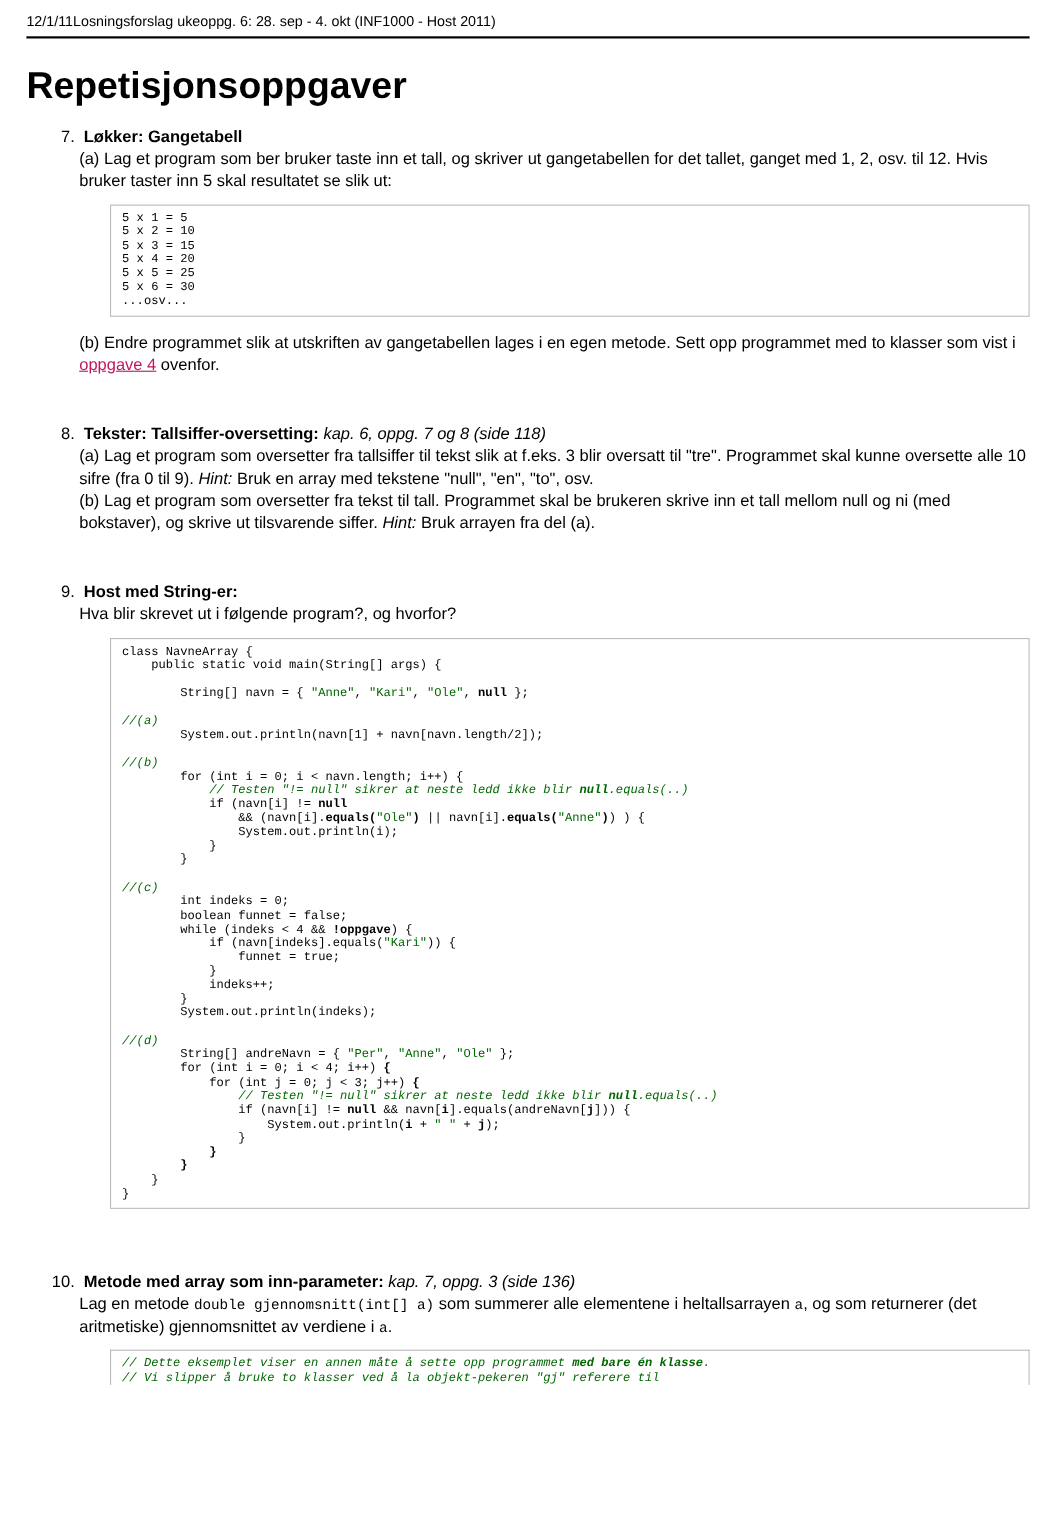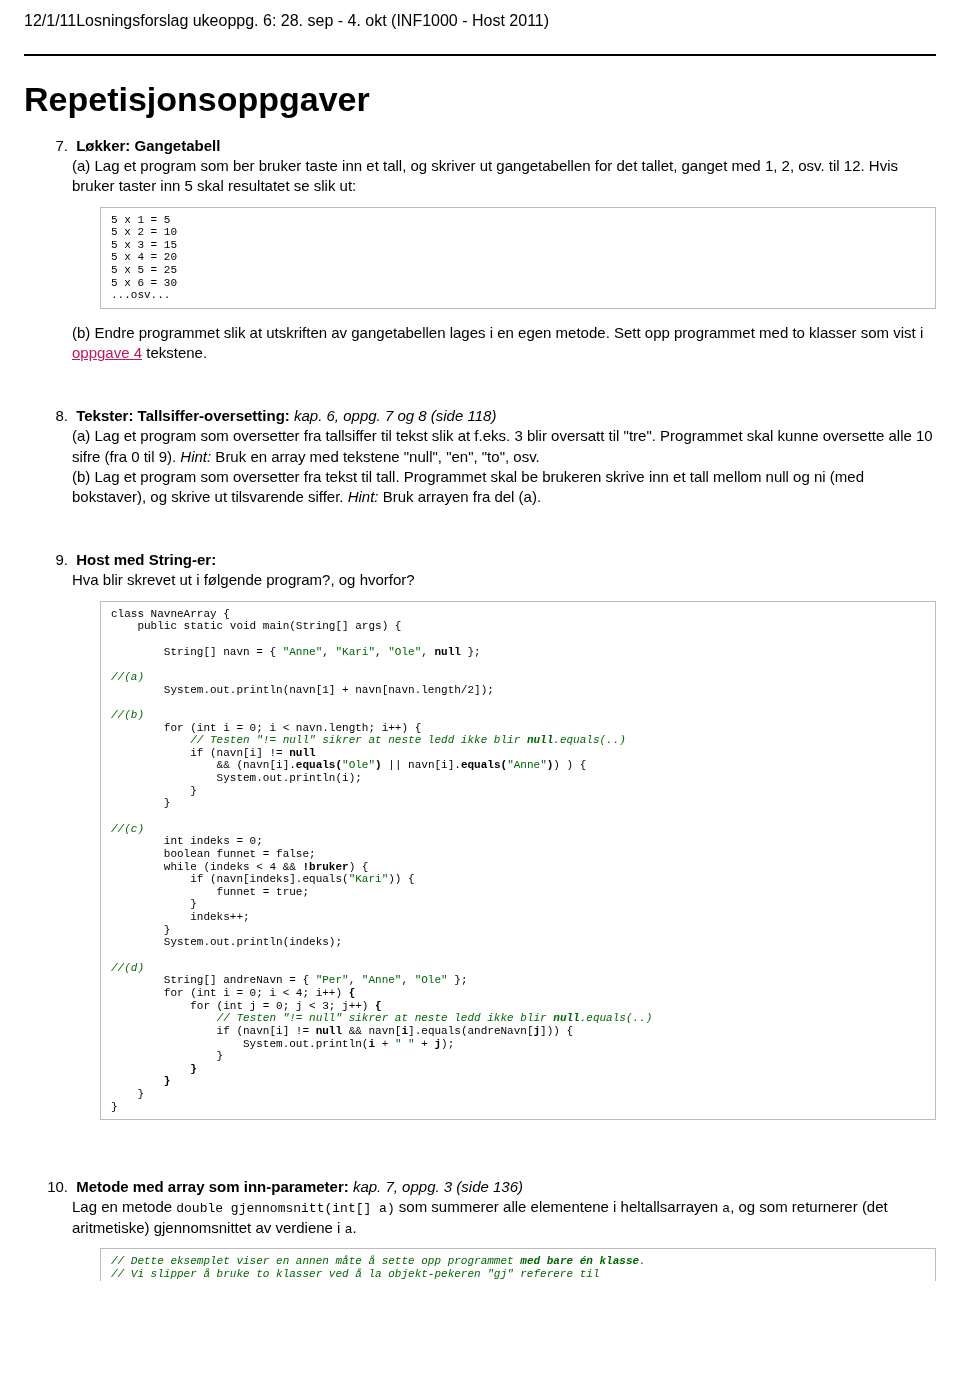--- a/index.html
+++ b/index.html
@@ -8,24 +8,24 @@
     padding: 0;
     font-family: Arial, Helvetica, sans-serif;
     background: #fff;
     color: #000;
     width: 960px;
   }
   .page {
     padding: 12px 24px 20px 24px;
   }
   .top-bar {
-    font-size: 16px;
+    font-size: 13px;
     display: flex;
     justify-content: space-between;
-    margin-bottom: 24px;
+    margin-bottom: 6px;
   }
   .top-bar .center {
     text-align: left;
     flex: 1;
   }
   hr.top-rule {
     border: none;
     border-top: 2px solid #000;
     margin: 2px 0 24px 0;
   }
@@ -96,21 +96,21 @@
     </div>
     <div class="task-body">(a) Lag et program som ber bruker taste inn et tall, og skriver ut gangetabellen for det tallet, ganget med 1, 2, osv. til 12.  Hvis bruker taster inn 5 skal resultatet se slik ut:</div>
     <pre class="codebox">5 x 1 = 5
 5 x 2 = 10
 5 x 3 = 15
 5 x 4 = 20
 5 x 5 = 25
 5 x 6 = 30
 ...osv...</pre>
     <div class="task-body">
-      <span>(b) Endre programmet slik at utskriften av gangetabellen lages i en egen metode.  Sett opp programmet med to klasser som vist i </span><a class="linklike">oppgave 4</a><span> tekstene.</span>
+      <span>(b) Endre programmet slik at utskriften av gangetabellen lages i en egen metode.  Sett opp programmet med to klasser som vist i </span><a class="linklike">oppgave 4</a><span> ovenfor.</span>
     </div>
 
     <span class="spbig"></span>
 
     <div class="task-head">
       <span class="task-num">8.</span>
       <b>Tekster: Tallsiffer-oversetting:</b><i>  kap. 6, oppg. 7 og 8 (side 118)</i>
     </div>
     <div class="task-body">
       <span>(a) Lag et program som oversetter fra tallsiffer til tekst slik at f.eks. 3 blir oversatt til "tre".  Programmet skal kunne oversette alle 10 sifre (fra 0 til 9).  </span><i>Hint:</i><span> Bruk en array med tekstene "null", "en", "to", osv.</span><br>
@@ -138,21 +138,21 @@
             <span class="cm">// Testen "!= null" sikrer at neste ledd ikke blir <span class="bi">null</span>.equals(..)</span>
             if (navn[i] != <span class="kw">null</span>
                 &amp;&amp; (navn[i].<span class="kw">equals(</span><span class="st">"Ole"</span><span class="kw">)</span> || navn[i].<span class="kw">equals(</span><span class="st">"Anne"</span><span class="kw">)</span>) ) {
                 System.out.println(i);
             }
         }
 
 <span class="cm">//(c)</span>
         int indeks = 0;
         boolean funnet = false;
-        while (indeks &lt; 4 &amp;&amp; <span class="kw">!bruker</span>) {
+        while (indeks &lt; 4 &amp;&amp; <span class="kw">!oppgave</span>) {
             if (navn[indeks].equals(<span class="st">"Kari"</span>)) {
                 funnet = true;
             }
             indeks++;
         }
         System.out.println(indeks);
 
 <span class="cm">//(d)</span>
         String[] andreNavn = { <span class="st">"Per"</span>, <span class="st">"Anne"</span>, <span class="st">"Ole"</span> };
         for (int i = 0; i &lt; 4; i++) <span class="kw">{</span>

